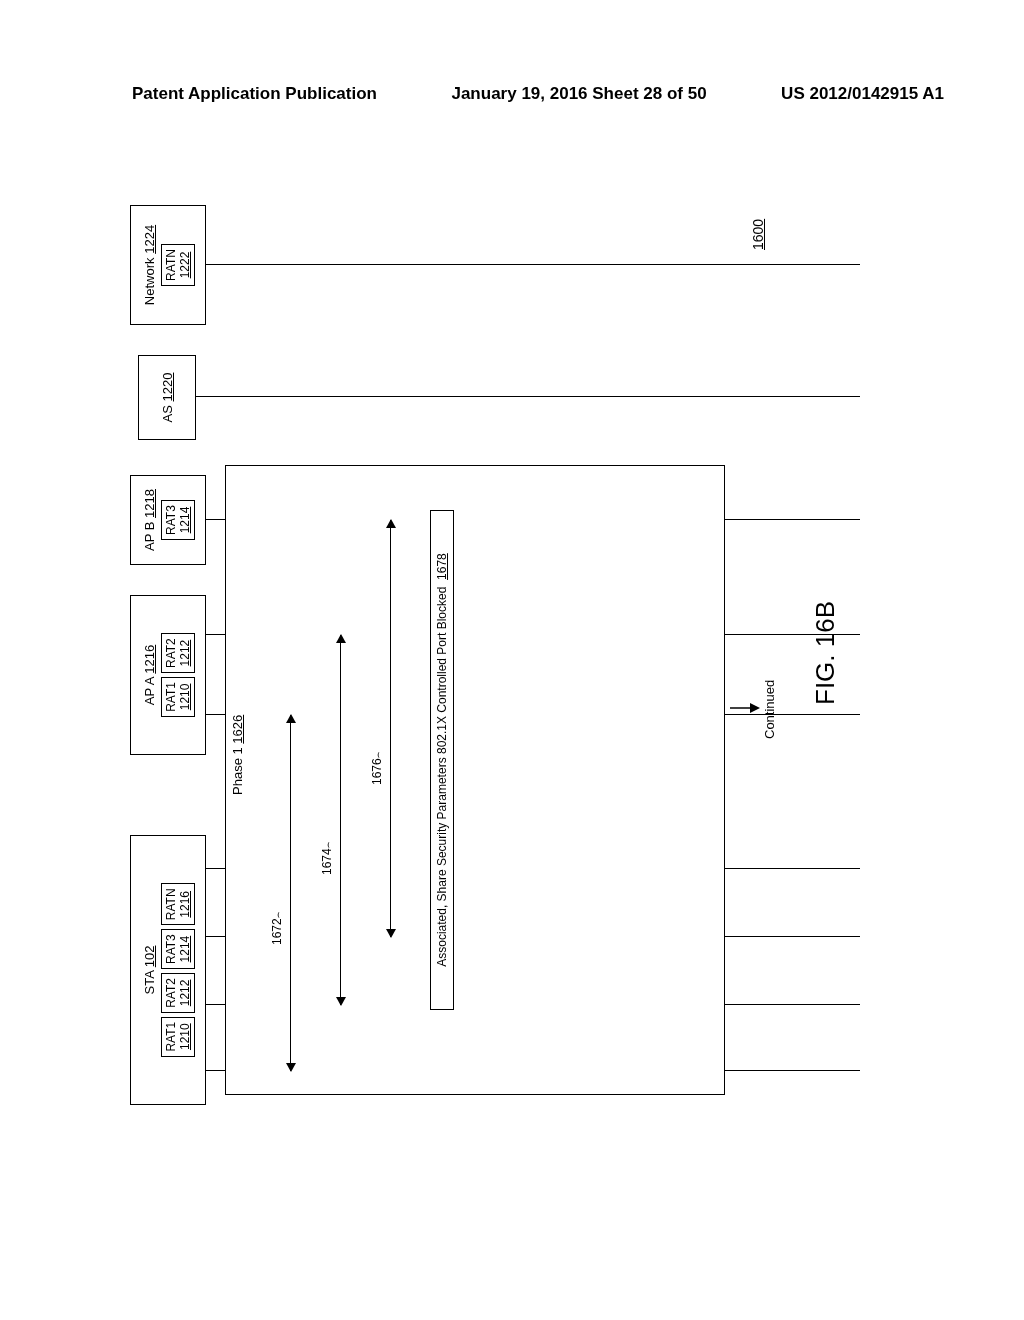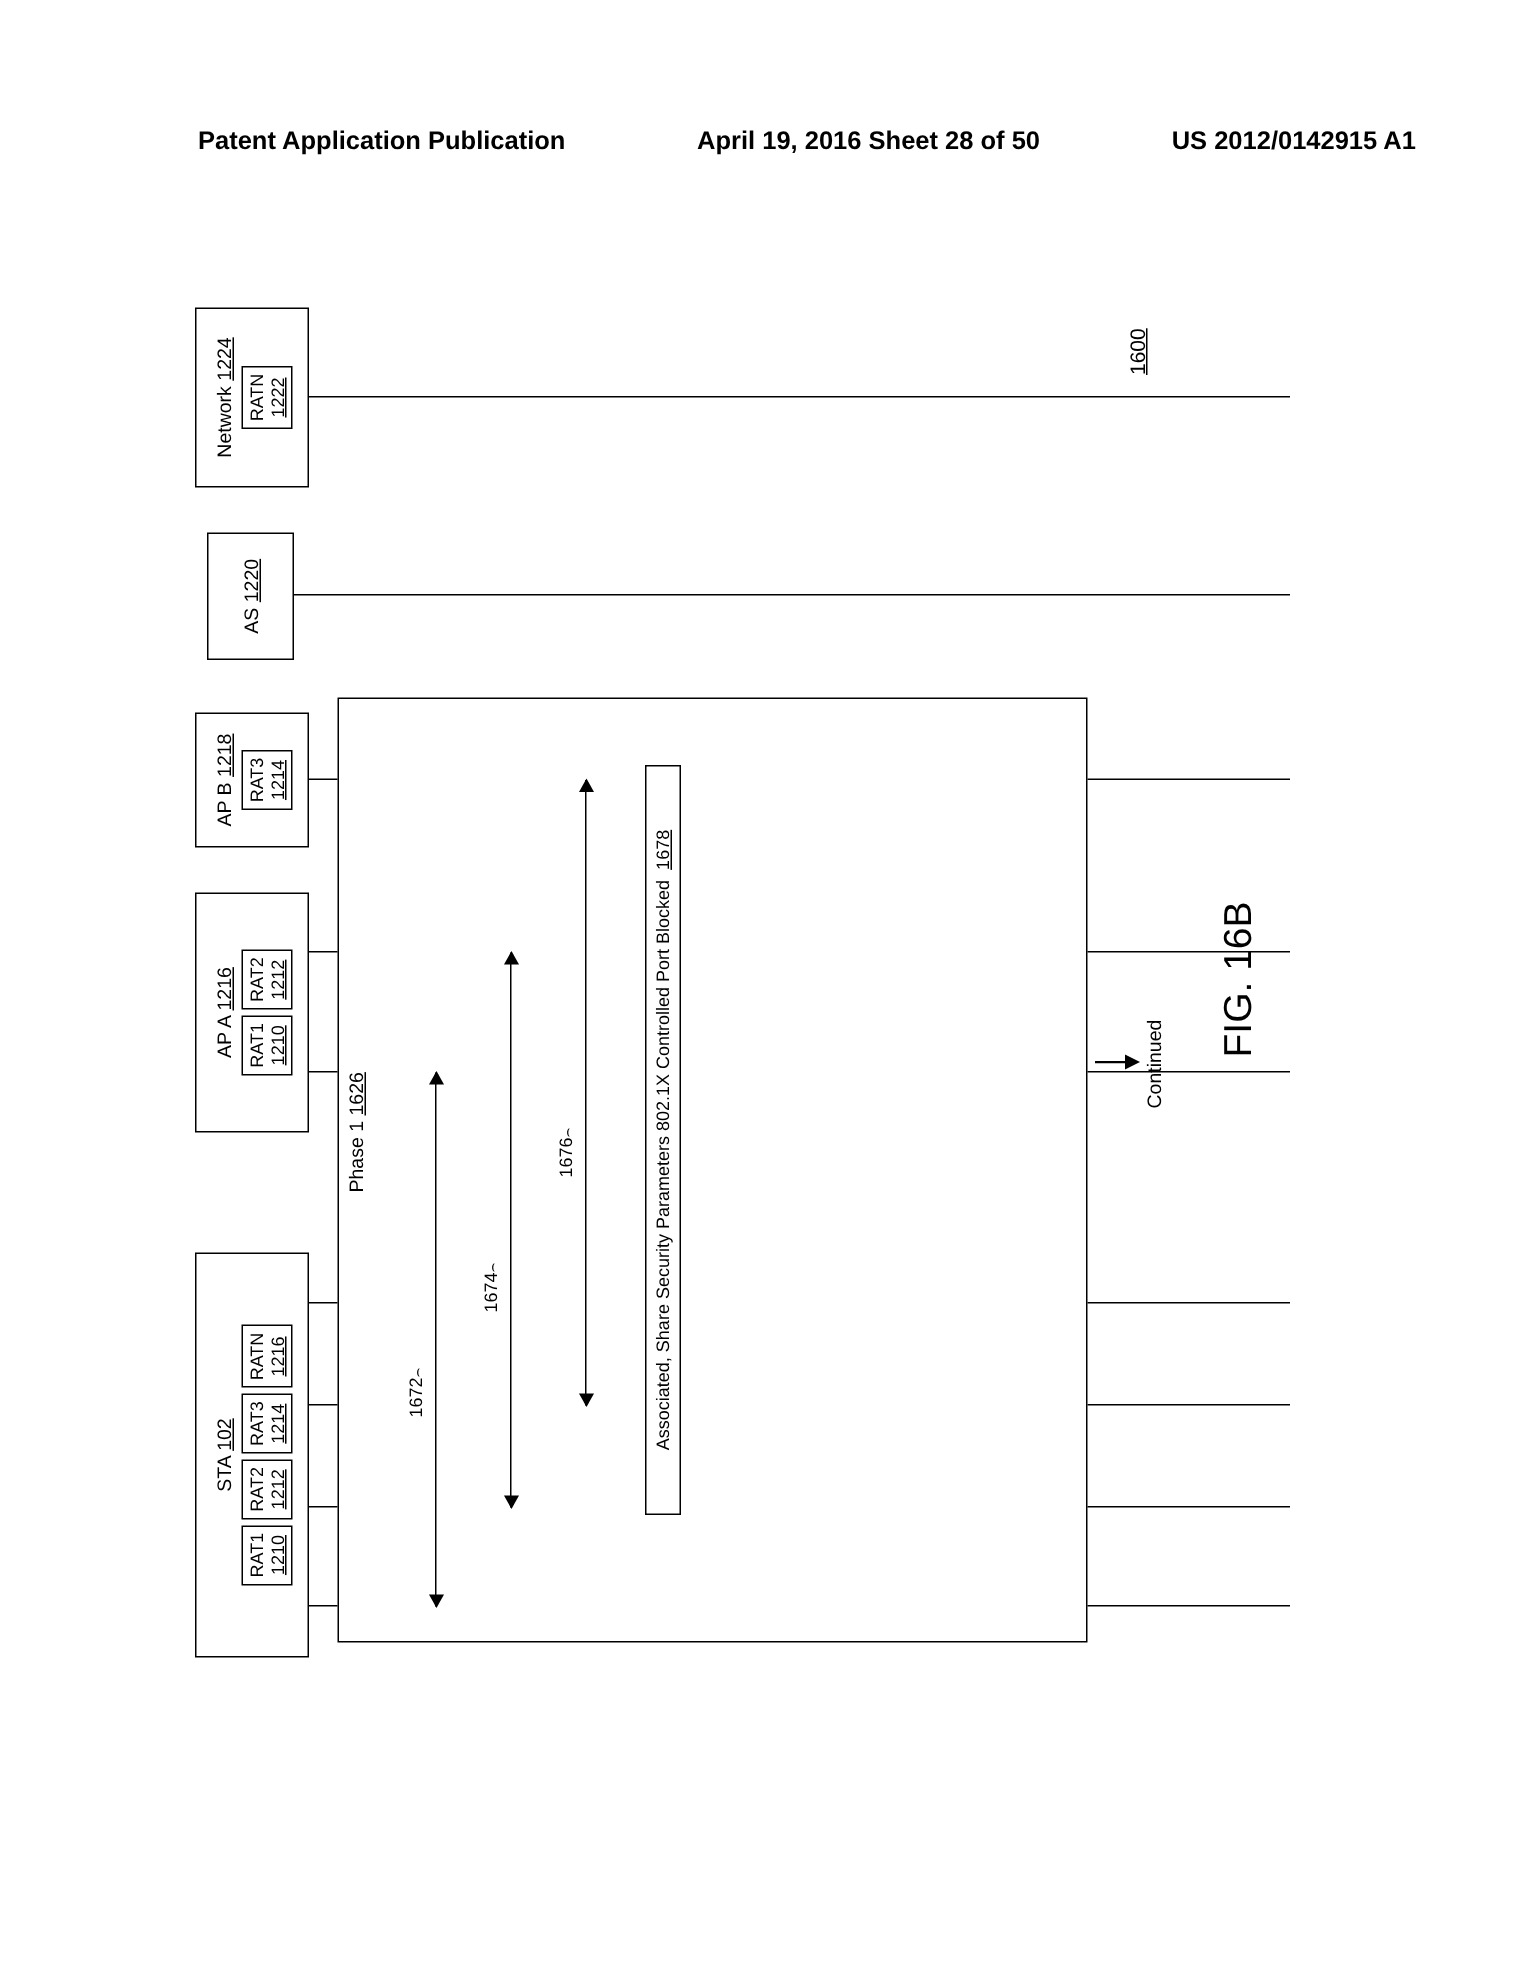--- a/index.html
+++ b/index.html
@@ -136,21 +136,21 @@
   .cont-label {
     position: absolute;
     font-size: 13px;
   }
 </style>
 </head>
 <body>
 
 <div class="page-header">
   <span>Patent Application Publication</span>
-  <span>April 19, 2016  Sheet 28 of 50</span>
+  <span>January 19, 2016  Sheet 28 of 50</span>
   <span>US 2012/0142915 A1</span>
 </div>
 
 <div class="diagram-container">
   <div class="diagram-inner">
 
     <div class="box" style="left:0px; top:0px; width:270px; height:76px;">
       <div><span>STA</span> <span class="title">102</span></div>
       <div style="display:flex; margin-top:4px;">
         <div class="smallbox">

